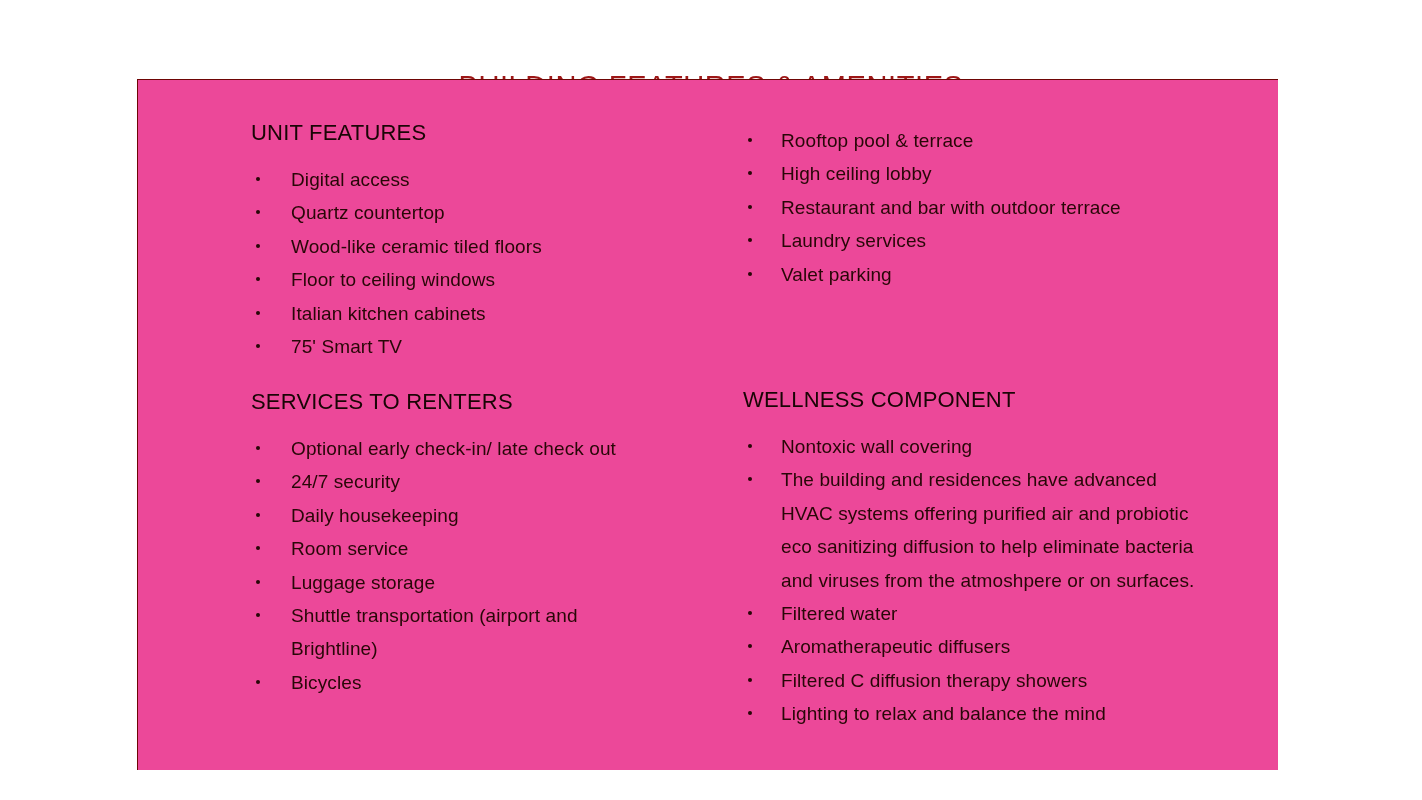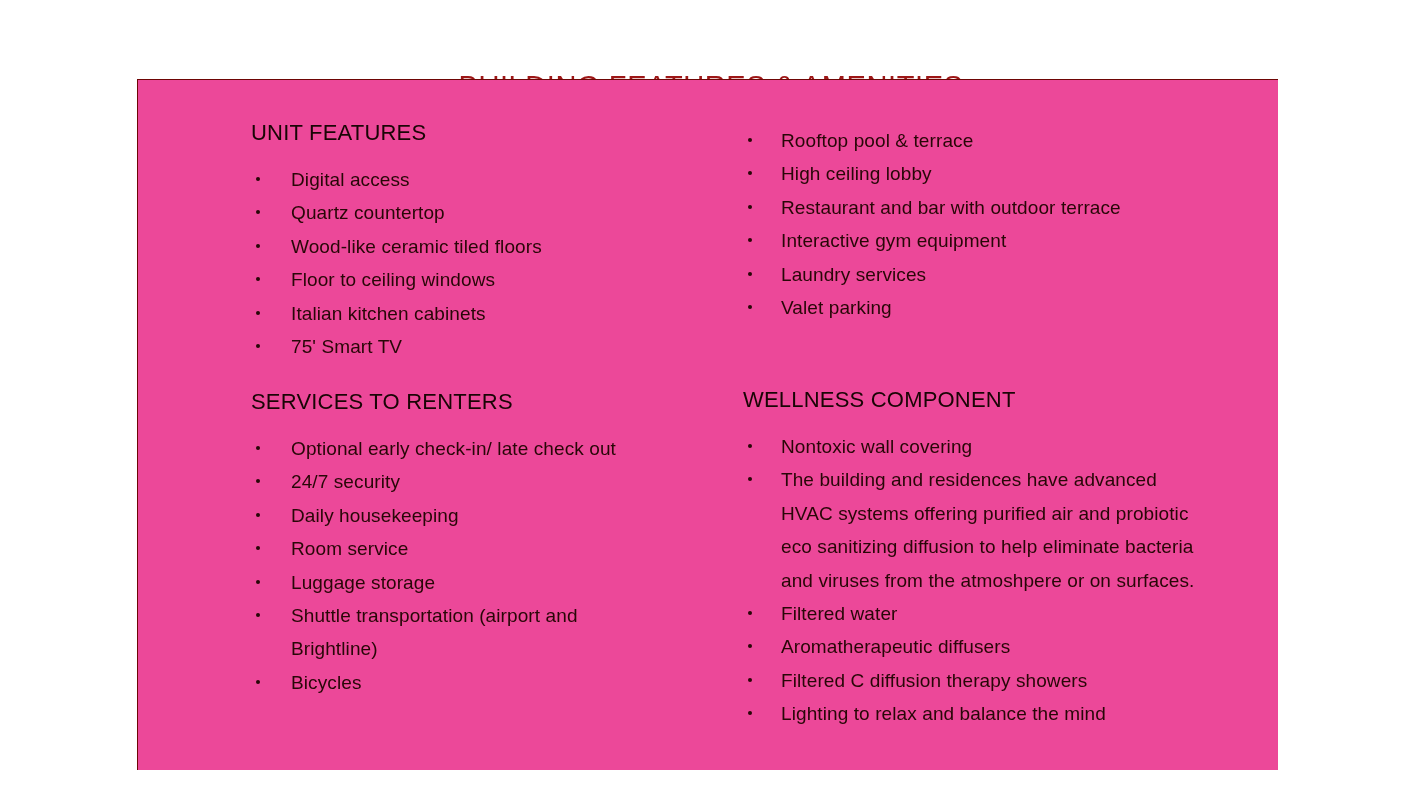--- a/index.html
+++ b/index.html
@@ -202,24 +202,20 @@
             <li>
               <span class="dot"></span>
               <span class="bullet-text">High ceiling lobby</span>
             </li>
             <li>
               <span class="dot"></span>
               <span class="bullet-text">Restaurant and bar with outdoor terrace</span>
             </li>
             <li>
               <span class="dot"></span>
-              <span class="bullet-text">Interactive gym equipment</span>
-            </li>
-            <li>
-              <span class="dot"></span>
               <span class="bullet-text">Laundry services</span>
             </li>
             <li>
               <span class="dot"></span>
               <span class="bullet-text">Valet parking</span>
             </li>
           </ul>
         </div>
 
         <div class="section sec-wellness">

